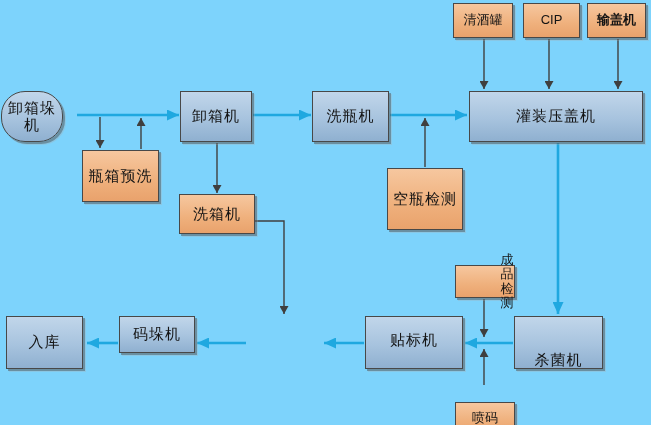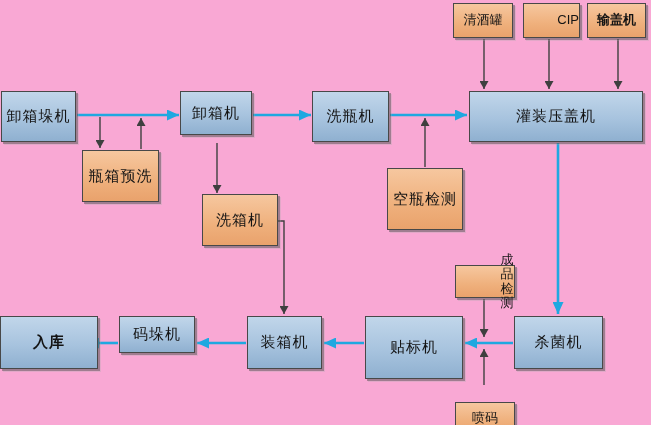--- a/index.html
+++ b/index.html
@@ -3,21 +3,21 @@
 <meta charset="utf-8">
 <style>
   html,body{margin:0;padding:0;}
   body{
     font-family:"Liberation Sans","DejaVu Sans",sans-serif;
     background:#5e5e5e;
   }
   .stage{
     position:relative;
     width:651px;height:425px;
-    background:#f9a8d4;
+    background:#7dd3fc;
     overflow:hidden;
   }
   .connectors{
     position:absolute;left:0;top:0;width:651px;height:425px;
   }
   .node{
     position:absolute;
     box-sizing:border-box;
     display:flex;align-items:center;justify-content:center;
     border:1px solid #484848;
@@ -74,65 +74,62 @@
       <line x1="549" y1="39" x2="549" y2="89" marker-end="url(#mAux)"></line>
       <line x1="618" y1="39" x2="618" y2="89" marker-end="url(#mAux)"></line>
       <line x1="484" y1="299" x2="484" y2="337" marker-end="url(#mAux)"></line>
       <line x1="484" y1="385" x2="484" y2="349" marker-end="url(#mAux)"></line>
     </g>
   </svg>
 
   <div class="node orange small" style="left:453px;top:3px;width:60px;height:35px;">
     <span>清酒罐</span>
   </div>
-  <div class="node orange small" style="left:523px;top:3px;width:57px;height:35px;justify-content:flex-end;">
+  <div class="node orange small" style="left:523px;top:3px;width:57px;height:35px;">
     <span>CIP</span>
   </div>
   <div class="node orange small" style="left:587px;top:3px;width:59px;height:35px;font-weight:bold;">
     <span>输盖机</span>
   </div>
 
-  <div class="node blue" style="left:1px;top:91px;width:75px;height:51px;">
+  <div class="node blue" style="left:1px;top:91px;width:62px;height:51px;border-radius:24px;">
     <span>卸箱垛机</span>
   </div>
-  <div class="node blue" style="left:180px;top:91px;width:72px;height:44px;">
+  <div class="node blue" style="left:180px;top:91px;width:72px;height:51px;">
     <span>卸箱机</span>
   </div>
   <div class="node blue" style="left:312px;top:91px;width:77px;height:51px;justify-content:center;">
     <span>洗瓶机</span>
   </div>
   <div class="node blue" style="left:469px;top:91px;width:174px;height:51px;font-family:Liberation Serif, serif;">
     <span>灌装压盖机</span>
   </div>
 
   <div class="node orange" style="left:82px;top:150px;width:77px;height:52px;justify-content:center;">
     <span>瓶箱预洗</span>
   </div>
-  <div class="node orange" style="left:179px;top:194px;width:76px;height:52px;margin-left:23px;">
+  <div class="node orange" style="left:179px;top:194px;width:76px;height:40px;">
     <span>洗箱机</span>
   </div>
   <div class="node orange" style="left:387px;top:168px;width:76px;height:62px;">
     <span>空瓶检测</span>
   </div>
   <div class="node orange small" style="left:455px;top:265px;width:60px;height:33px;padding-left:44px;">
     <span>成品检测</span>
   </div>
   <div class="node orange small" style="left:455px;top:386px;width:60px;height:32px;margin-top:16px;">
     <span>喷码</span>
   </div>
 
-  <div class="node blue" style="left:0;top:316px;width:98px;height:53px;font-weight:bold;">
+  <div class="node blue" style="left:6px;top:316px;width:77px;height:53px;">
     <span>入库</span>
   </div>
   <div class="node blue" style="left:119px;top:316px;width:76px;height:37px;">
     <span>码垛机</span>
   </div>
-  <div class="node blue" style="left:247px;top:316px;width:75px;height:53px;">
-    <span>装箱机</span>
-  </div>
-  <div class="node blue" style="left:365px;top:316px;width:98px;height:63px;">
+  <div class="node blue" style="left:365px;top:316px;width:98px;height:53px;font-family:Liberation Mono, monospace;">
     <span>贴标机</span>
   </div>
-  <div class="node blue" style="left:514px;top:316px;width:89px;height:53px;">
+  <div class="node blue" style="left:514px;top:316px;width:89px;height:53px;align-items:flex-end;">
     <span>杀菌机</span>
   </div>
 
 </div>
 
 </body></html>

